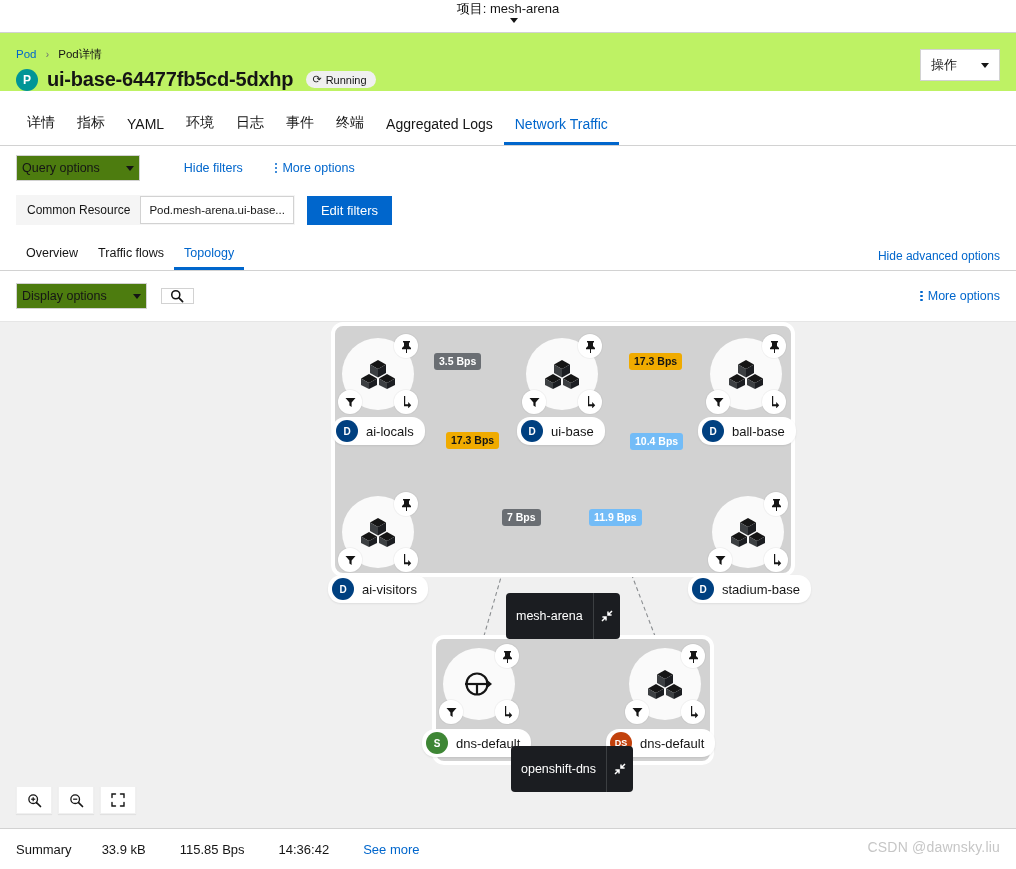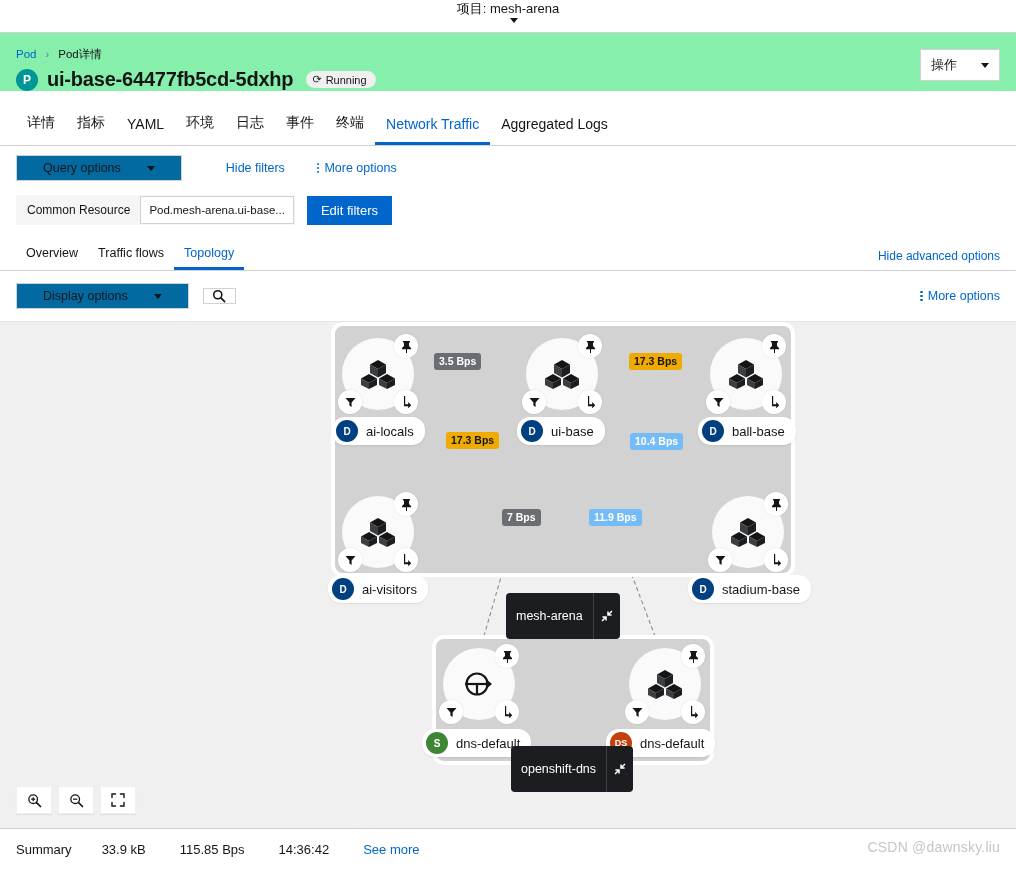--- a/index.html
+++ b/index.html
@@ -25,21 +25,21 @@
     flex-direction:column;
   }
   .caret {
     display:inline-block; width:0; height:0;
     border-left:4px solid transparent; border-right:4px solid transparent;
     border-top:5px solid #151515;
     margin-left:12px;
   }
 
   
-  .page-header { padding:14px 16px 0 16px; background:#86efac; position:relative; }
+  .page-header { padding:14px 16px 0 16px; background:#bef264; position:relative; }
   .breadcrumb { font-size:11.5px; color:#06c; margin-bottom:6px; }
   .breadcrumb .sep { color:#6a6e73; margin:0 6px; font-size:10px; }
   .breadcrumb .current { color:#151515; }
   .title-row { display:flex; align-items:center; gap:9px; }
   .res-badge {
     width:22px; height:22px; border-radius:50%;
     background:#009596; color:#fff;
     font-size:12px; font-weight:bold;
     display:flex; align-items:center; justify-content:center;
     flex:0 0 auto;
@@ -69,23 +69,23 @@
   }
   .main-tabs .tab {
     padding:9px 11px 10px 11px; font-size:14px; color:#151515;
     cursor:pointer; border-bottom:3px solid transparent; white-space:nowrap;
   }
   .main-tabs .tab.active { color:#06c; border-bottom-color:#06c; }
 
   
   .query-bar { padding:9px 16px 0 16px; background:#fff; display:flex; align-items:center; gap:0; }
   .select-box {
-    border:1px solid #d2d2d2; background:#0369a1;
+    border:1px solid #d2d2d2; background:#4d7c0f;
     font-size:12.5px; color:#151515;
-    padding:5px 26px; display:flex; align-items:center; gap:26px; cursor:pointer;
+    padding:5px 5px; display:flex; align-items:center; gap:26px; cursor:pointer;
   }
   .link-btn { color:#06c; font-size:12.5px; cursor:pointer; background:none; border:none; padding:0; }
   .kebab { display:inline-flex; flex-direction:column; gap:1.5px; margin-right:5px; }
   .kebab i { width:2.5px; height:2.5px; background:#06c; border-radius:50%; display:block; }
   .more-opts { display:flex; align-items:center; cursor:pointer; }
 
   
   .filter-row { padding:14px 16px 0 16px; display:flex; align-items:center; gap:12px; background:#fff; }
   .chip-group { display:flex; align-items:stretch; background:#f5f5f5; border:1px solid transparent; }
   .chip-label { font-size:12px; color:#151515; padding:7px 10px; display:flex; align-items:center; }
@@ -252,22 +252,22 @@
 </div>
 
 <div class="main-tabs">
   <div class="tab">详情</div>
   <div class="tab">指标</div>
   <div class="tab">YAML</div>
   <div class="tab">环境</div>
   <div class="tab">日志</div>
   <div class="tab">事件</div>
   <div class="tab">终端</div>
+  <div class="tab">Aggregated Logs</div>
   <div class="tab active">Network Traffic</div>
-  <div class="tab">Aggregated Logs</div>
 </div>
 
 <div class="query-bar">
   <div class="select-box">
     <span>Query options</span>
     <span class="caret" style="margin-left:0"></span>
   </div>
   <span class="link-btn" style="margin-left:44px">Hide filters</span>
   <span class="more-opts" style="margin-left:32px">
     <span class="kebab">

